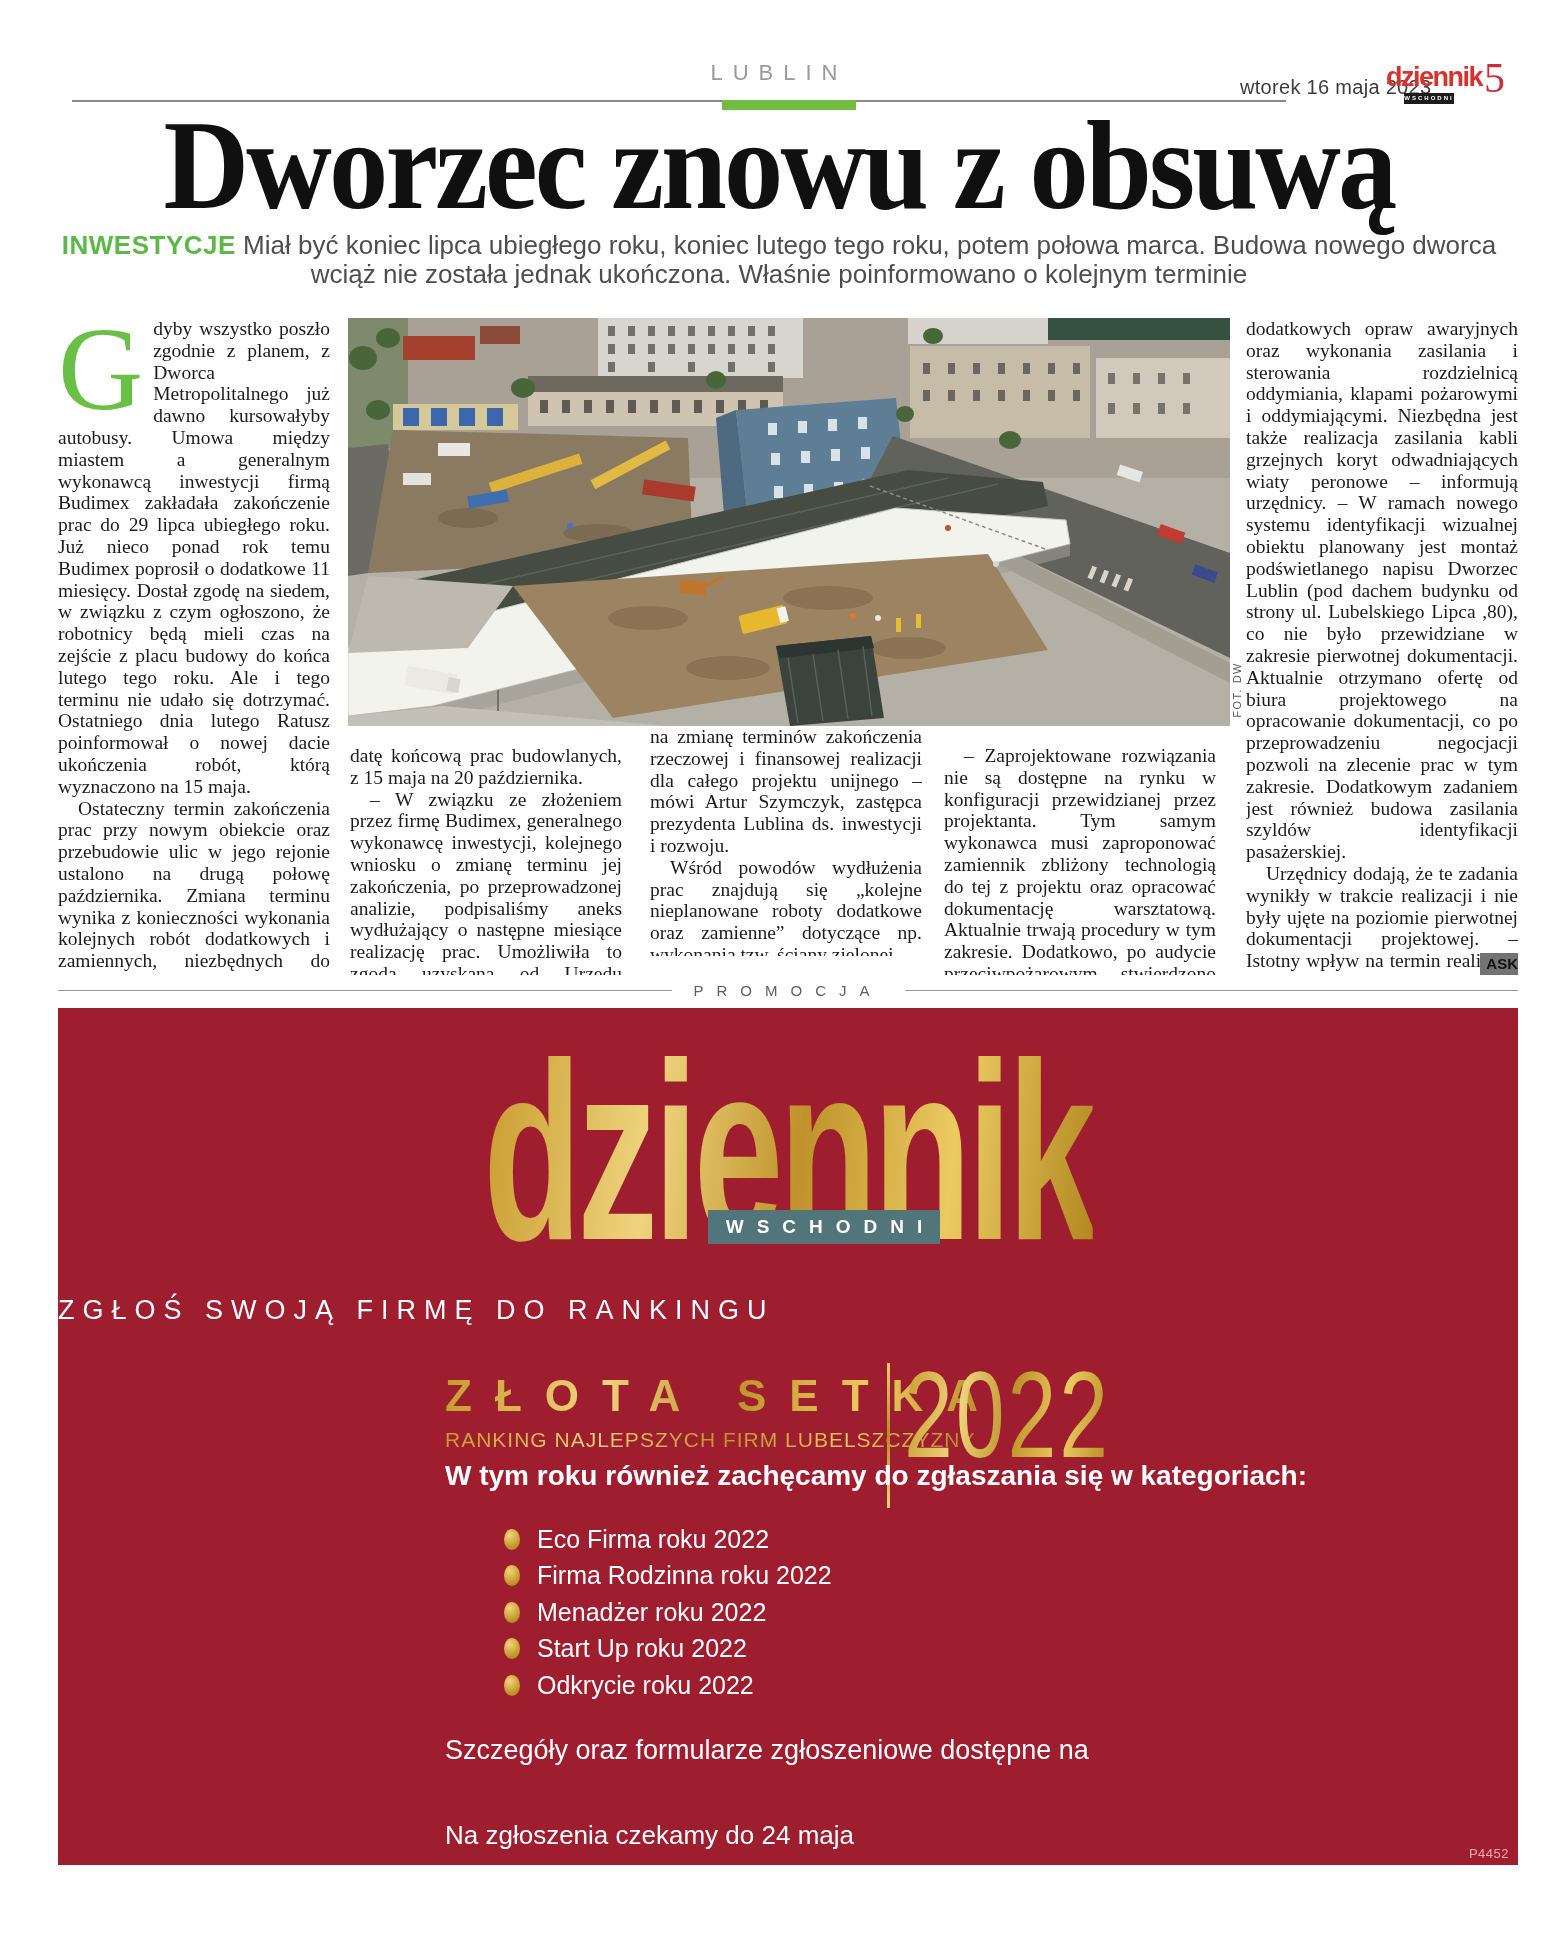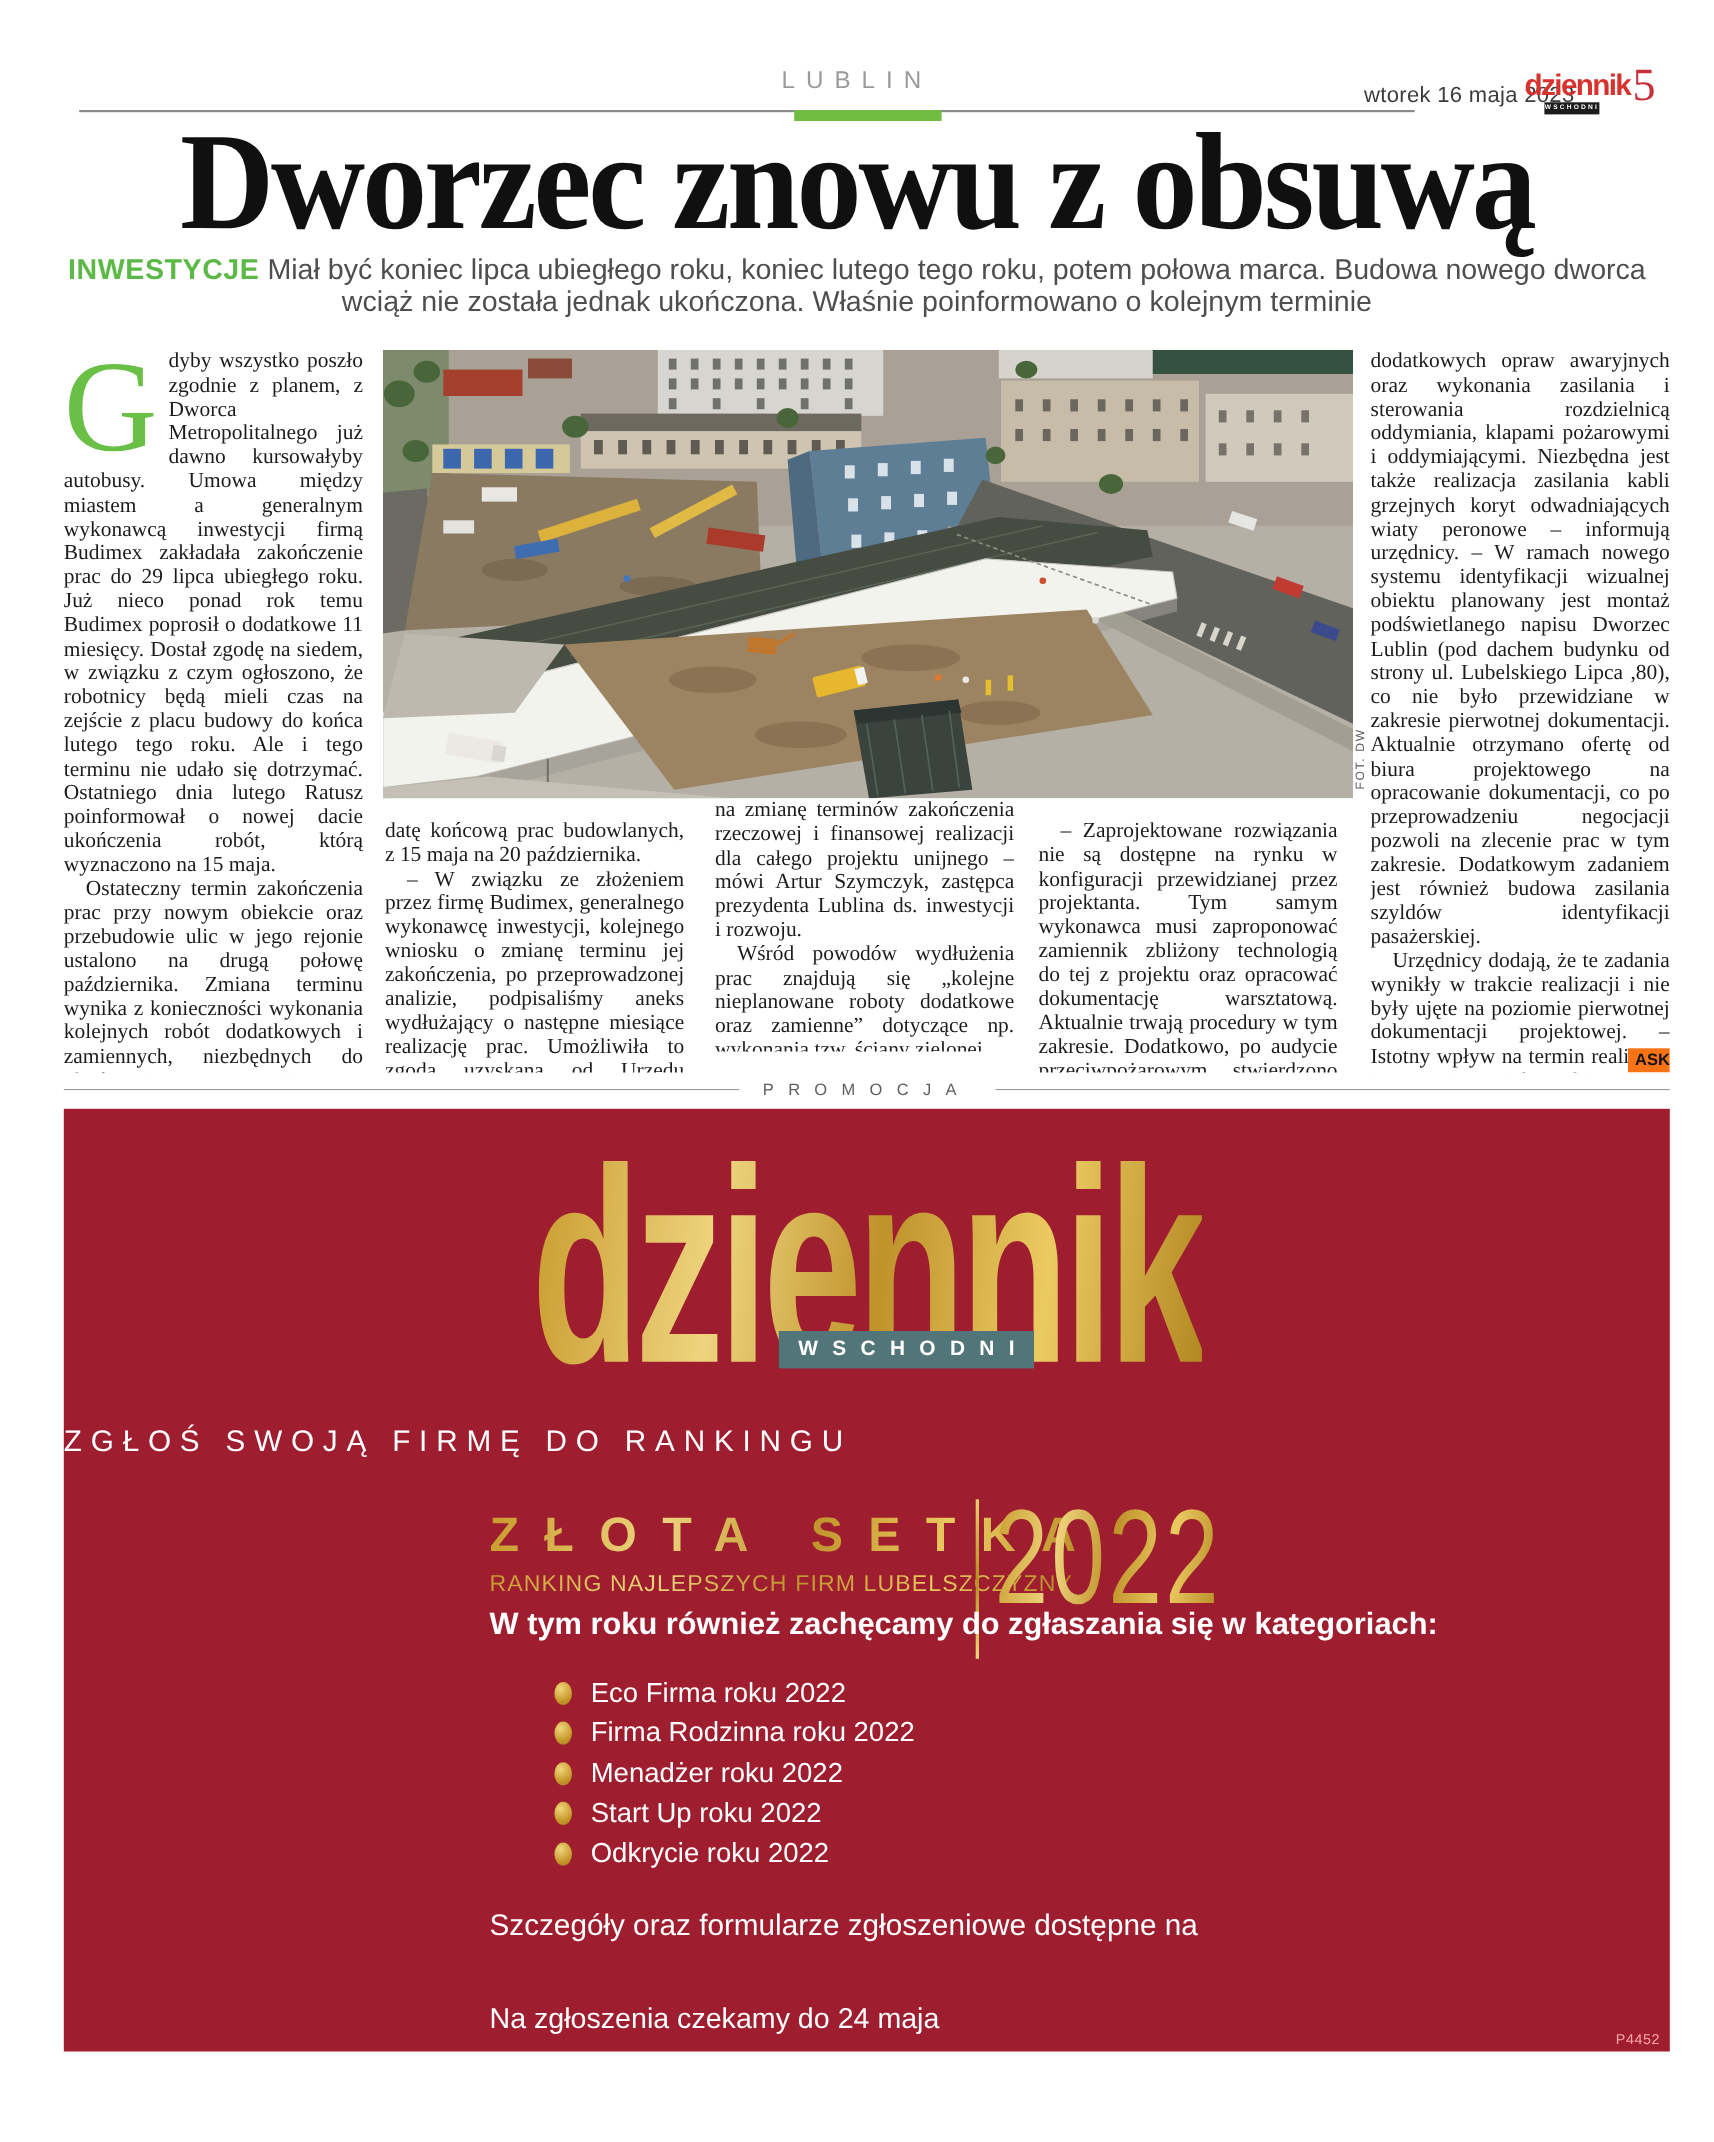--- a/index.html
+++ b/index.html
@@ -34,21 +34,21 @@
   .col p{margin:0;}
   .col p.indent{text-indent:20px;}
   .col-1{left:0;top:0;width:272px;height:657px;}
   .col-2{left:292px;top:427px;width:272px;height:230px;}
   .col-3{left:592px;top:408px;width:272px;height:230px;}
   .col-4{left:886px;top:427px;width:272px;height:230px;}
   .col-5{left:1188px;top:0;width:272px;height:657px;}
   .dropcap{float:left;font-family:"Liberation Serif",serif;font-size:118px;line-height:92px;
     color:#6abf47;padding:6px 10px 0 0;font-weight:400;}
   .sig{position:absolute;right:0;bottom:0;font-family:"Liberation Sans",sans-serif;
-    font-size:15px;font-weight:700;color:#111;background:#f97316;padding-left:6px;}
+    font-size:15px;font-weight:700;color:#111;background:#737373;padding-left:6px;}
   .photo-wrap{position:absolute;left:290px;top:0;width:882px;height:408px;overflow:hidden;}
   .photo-credit{position:absolute;left:1231px;top:662px;writing-mode:vertical-rl;
     transform:rotate(180deg);font-size:11px;color:#5a5a5a;letter-spacing:1.5px;}
 
   
   .promo-divider{position:absolute;top:982px;left:58px;width:1460px;display:flex;align-items:center;}
   .promo-divider .line{flex:1;height:1.5px;background:#9a9a9a;}
   .promo-divider .label{padding:0 22px;font-size:15px;letter-spacing:13px;color:#5f5f5f;}
 
   

